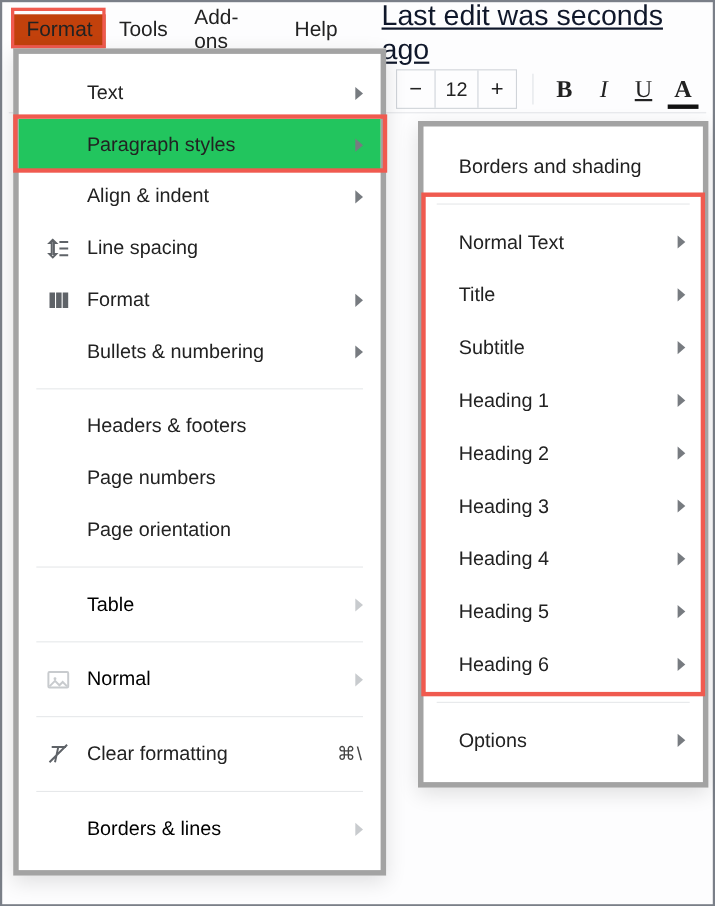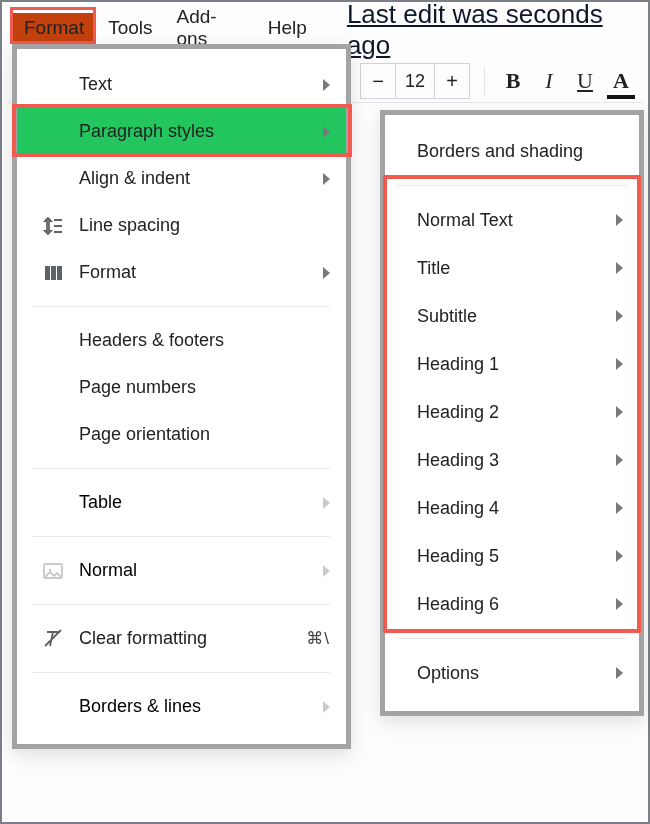--- a/index.html
+++ b/index.html
@@ -267,20 +267,24 @@
   <div class="mi">
     <span class="mi-icon">
       <svg viewBox="0 0 24 24">
           <path d="M4 5h5v14H4zM10 5h5v14h-5zM16 5h5v14h-5z" fill="currentColor" stroke="none"></path>
         </svg>
     </span>
     <span class="label">Format</span>
     <span class="arrow"></span>
   </div>
 
+  <div class="mi">
+    <span class="label">Bullets &amp; numbering</span>
+    <span class="arrow"></span>
+  </div>
 
   <div class="msep"></div>
 
   <div class="mi">
     <span class="label">Headers &amp; footers</span>
   </div>
   <div class="mi">
     <span class="label">Page numbers</span>
   </div>
   <div class="mi">

